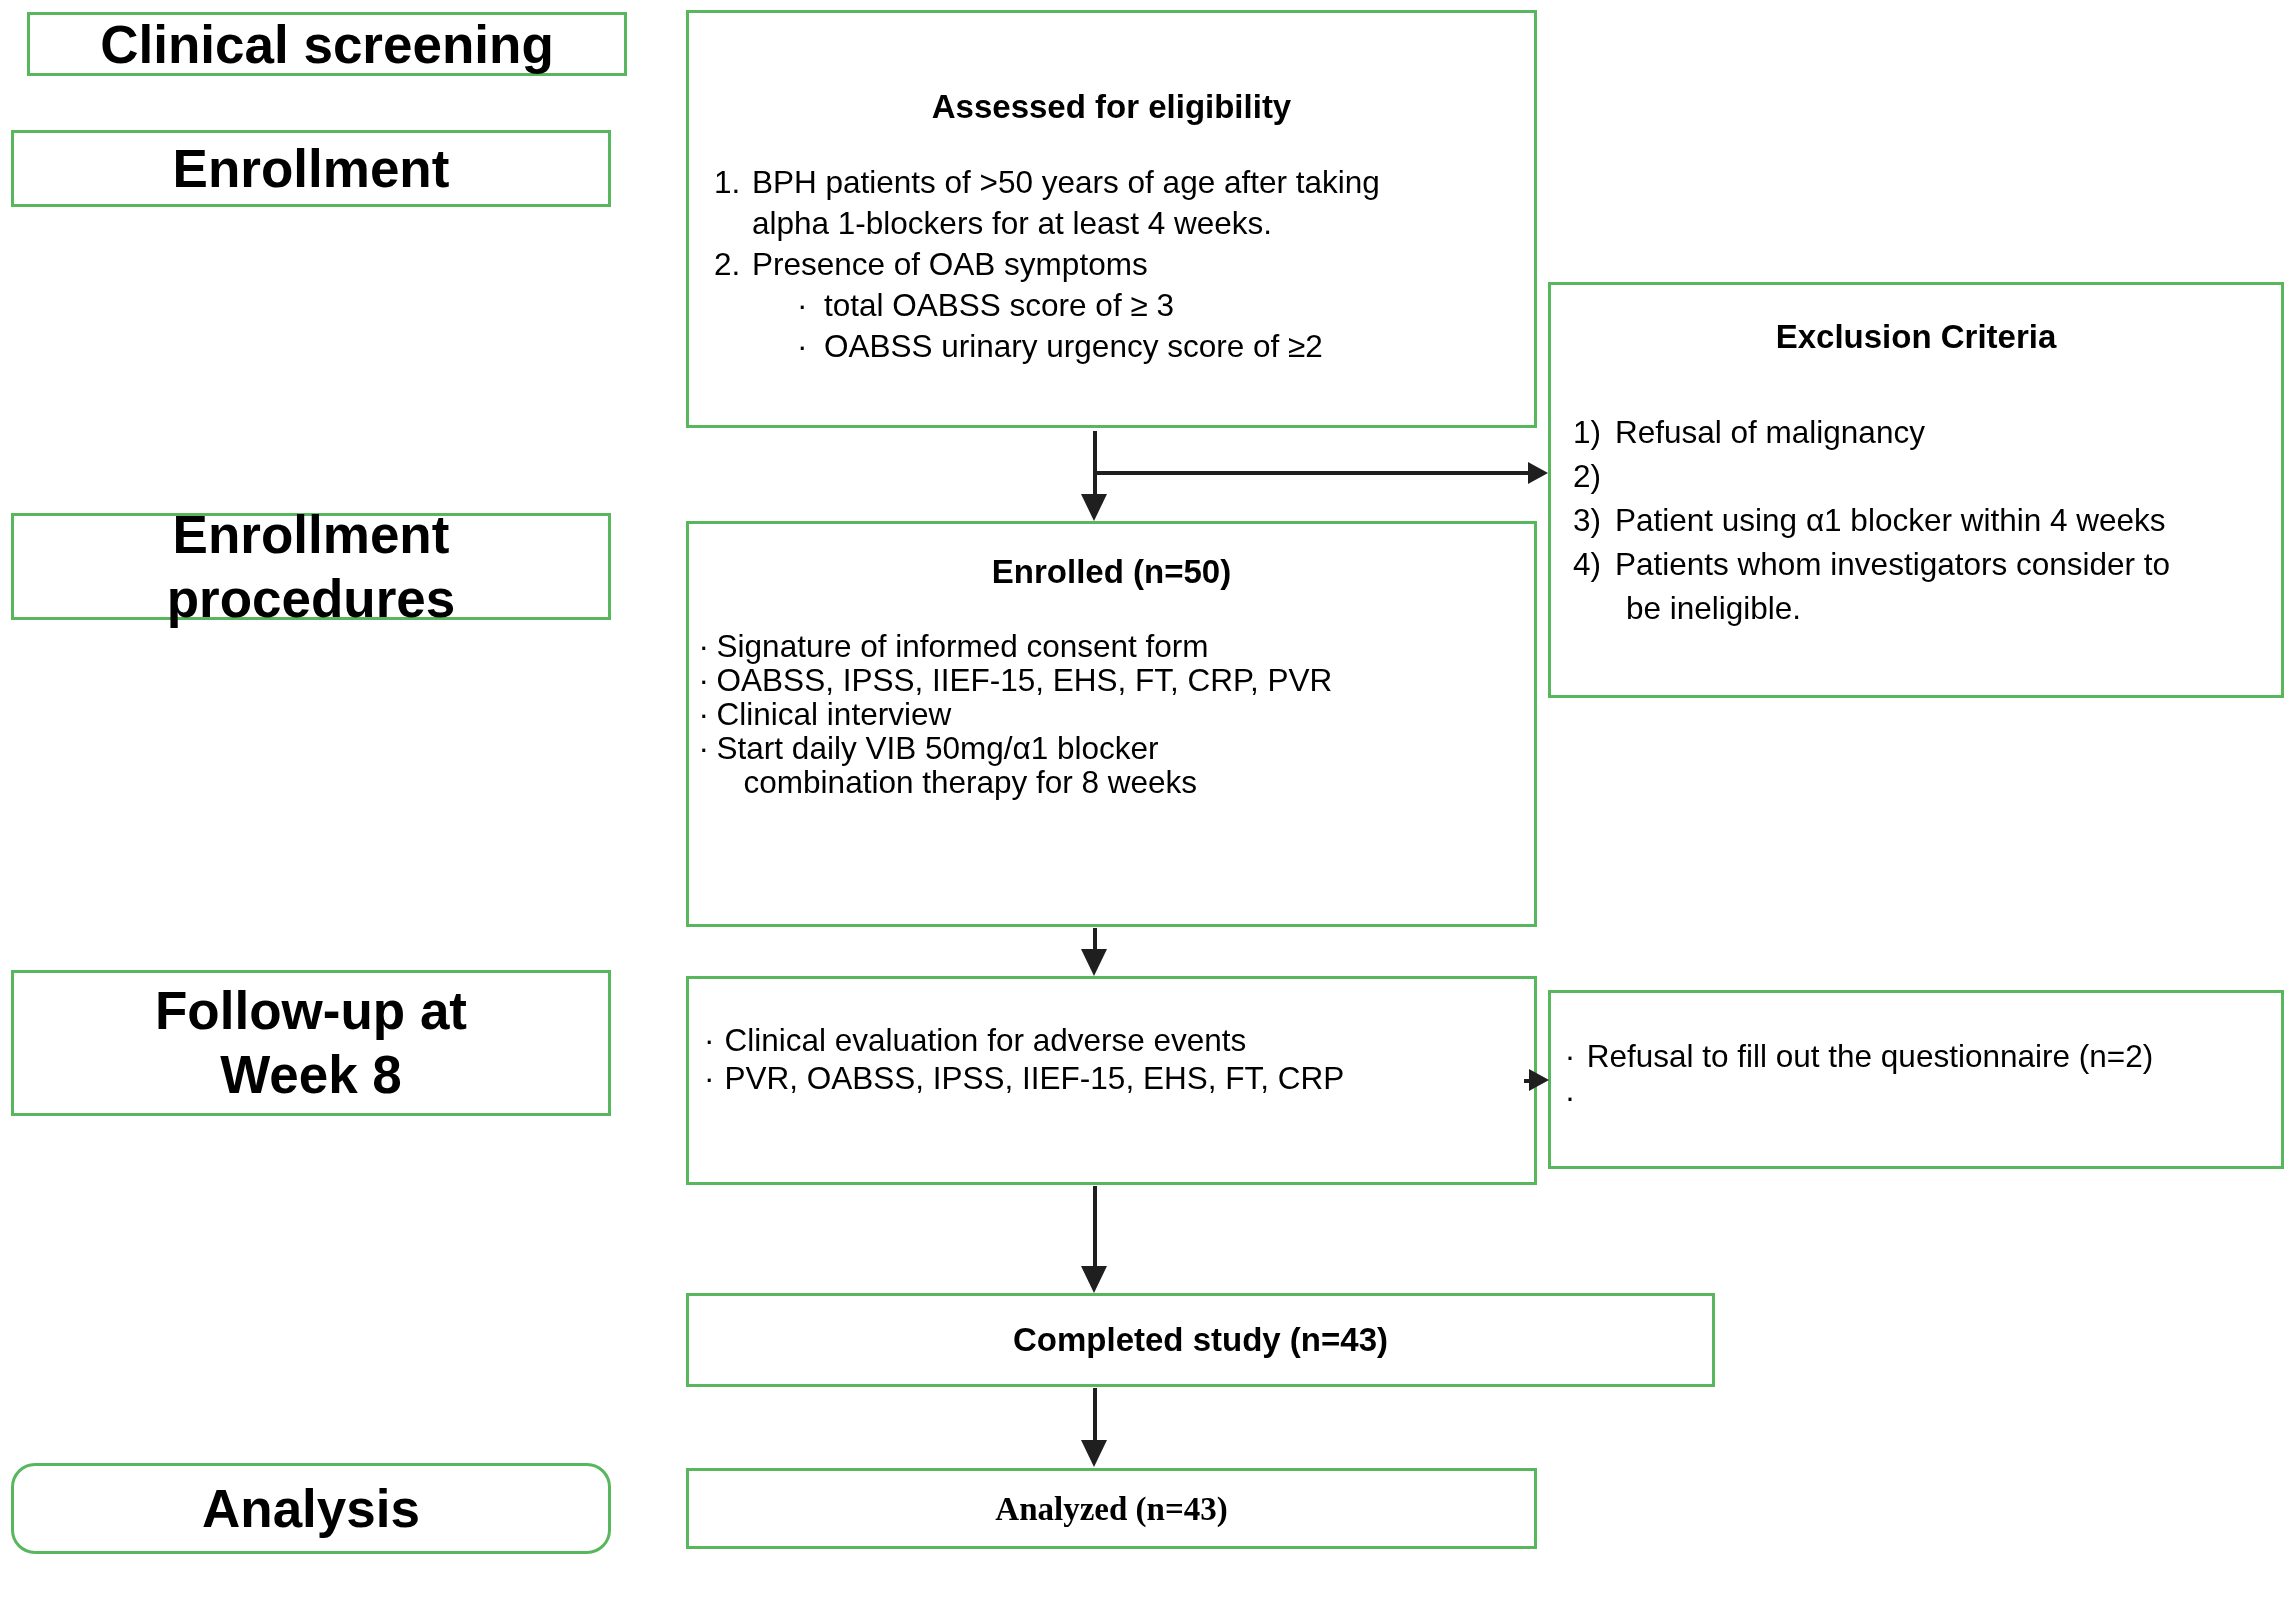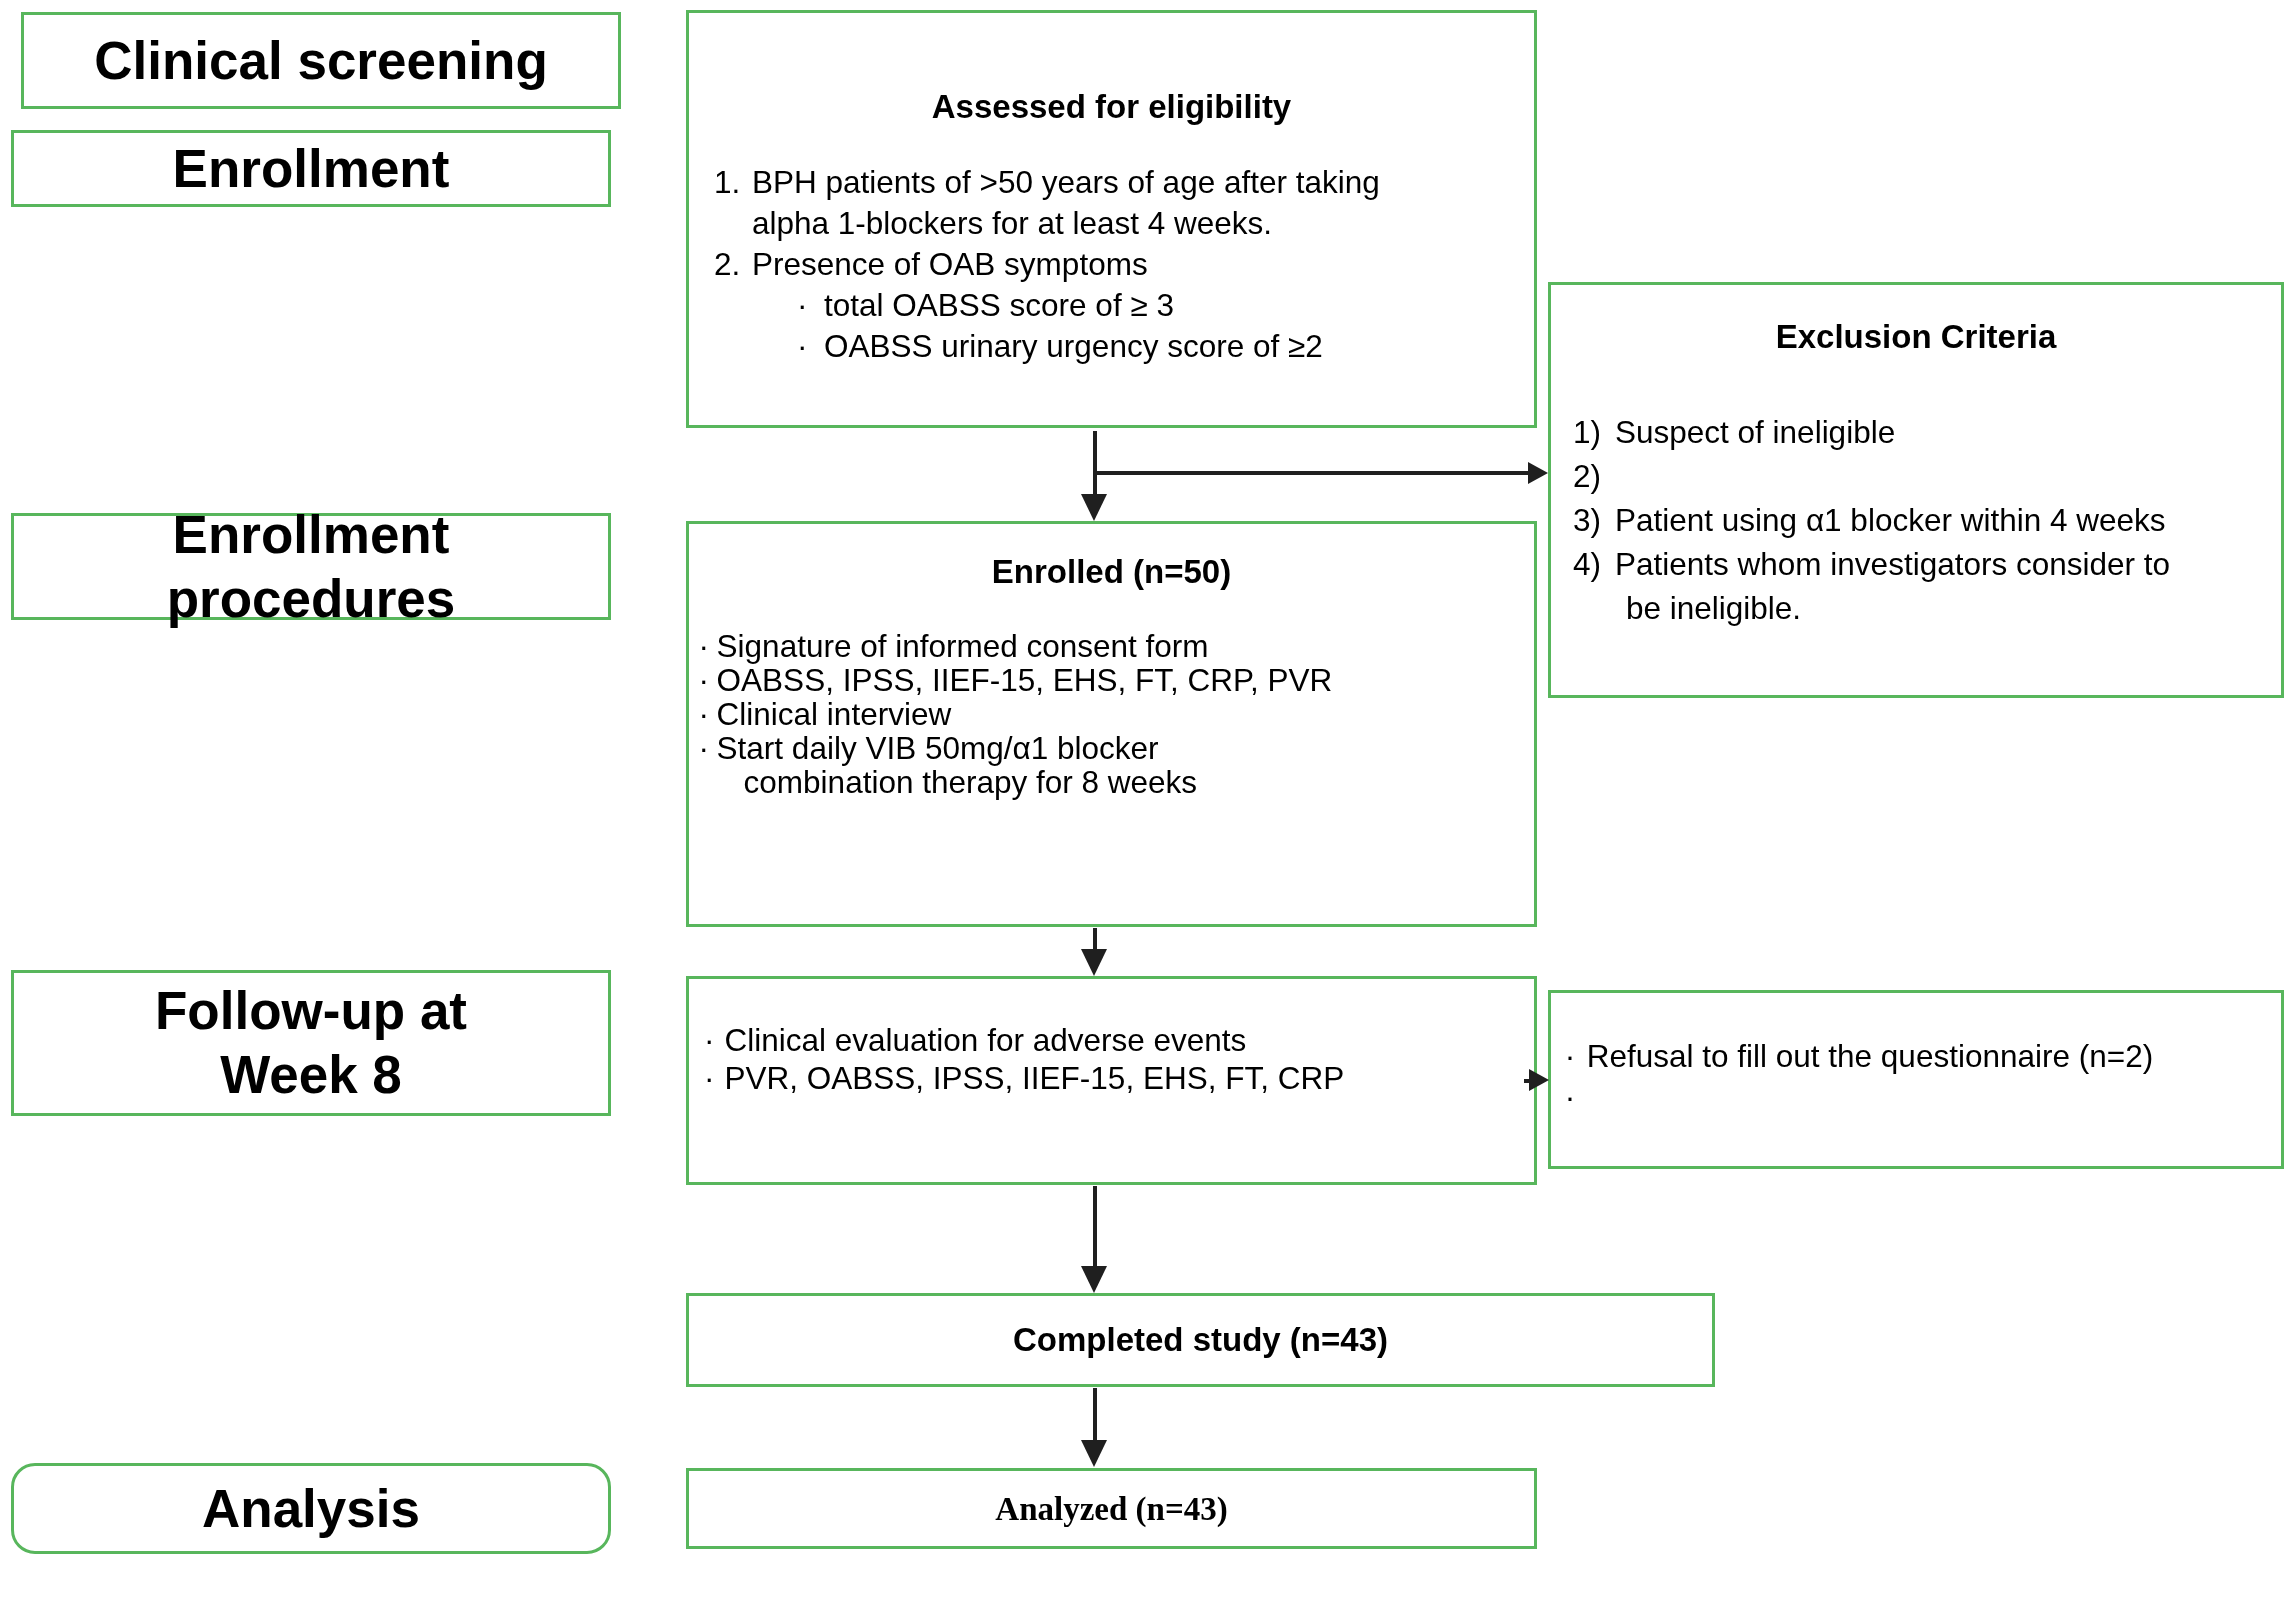--- a/index.html
+++ b/index.html
@@ -16,21 +16,21 @@
     background:#ffffff;
     border:3.4px solid var(--green,#58b65c);
     box-sizing:border-box;
   }
   
   .stage{
     display:flex;align-items:center;justify-content:center;
     font-weight:bold;font-size:53px;line-height:1.2;
     text-align:center;white-space:pre-line;
   }
-  #L1{left:21px;top:12.3px;width:600px;height:97px;}
+  #L1{left:27px;top:12.3px;width:600px;height:64px;}
   #L2{left:11px;top:130px;width:600px;height:77px;}
   #L3{left:11px;top:513px;width:600px;height:107px;}
   #L4{left:11px;top:970px;width:600px;height:146px;}
   #L5{left:11px;top:1463px;width:600px;height:91px;border-radius:24px;}
 
   
   #A{left:686px;top:9.6px;width:851px;height:418px;}
   #B{left:686px;top:521px;width:851px;height:406px;}
   #C{left:686px;top:976px;width:851px;height:209px;}
   #D{left:686px;top:1293px;width:1029px;height:94px;display:flex;align-items:center;justify-content:center;}
@@ -177,21 +177,21 @@
 
   <div class="gbox" id="E">
     <div class="box-title">Analyzed (n=43)</div>
   </div>
 
   <div class="gbox" id="F">
     <div class="box-title">Exclusion Criteria</div>
     <div class="list">
       <div class="row">
         <span class="mk">1)</span>
-        <span class="tx">Suspect of ineligible</span>
+        <span class="tx">Refusal of malignancy</span>
       </div>
       <div class="row">
         <span class="mk">2)</span>
       </div>
       <div class="row">
         <span class="mk">3)</span>
         <span class="tx">Patient using α1 blocker within 4 weeks</span>
       </div>
       <div class="row">
         <span class="mk">4)</span>

